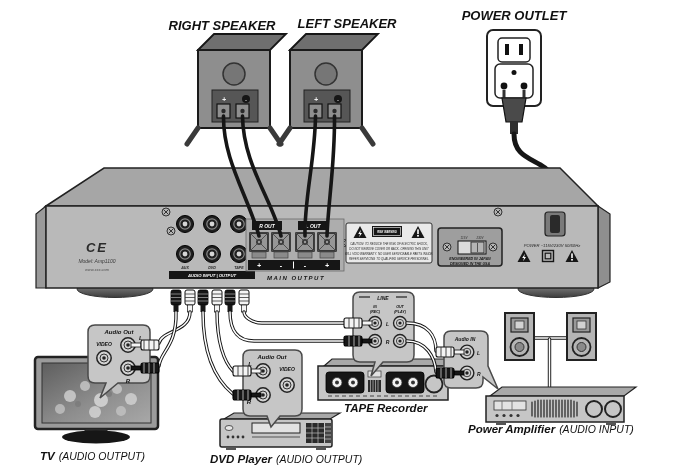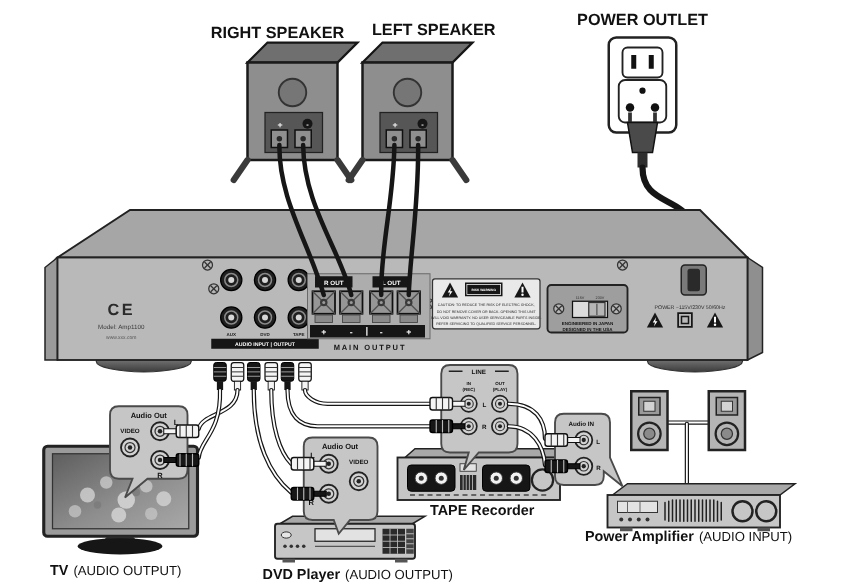--- a/index.html
+++ b/index.html
@@ -1,16 +1,16 @@
 <!DOCTYPE html>
 <html><head>
 <meta charset="utf-8">
 <style>
   html,body{margin:0;padding:0;background:#fff;}
-  #stage{position:relative;width:674px;height:470px;background:#fff;overflow:hidden;}
+  #stage{position:relative;width:674px;height:470px;background:#fff;overflow:hidden;font-style:italic;}
   svg{position:absolute;left:0;top:0;}
   text{font-family:"Liberation Sans",sans-serif;fill:#111;}
   .lbl-top{font-weight:bold;font-size:13px;}
   .dev-b{font-weight:bold;font-size:11.5px;}
   .dev-r{font-size:10.5px;}
   .co-title{font-weight:bold;font-size:6px;}
   .co-lbl{font-weight:bold;font-size:6px;}
   .co-lbl5{font-weight:bold;font-size:5px;}
   .co-sub{font-weight:bold;font-size:3.6px;}
   .t-mid{text-anchor:middle;}

